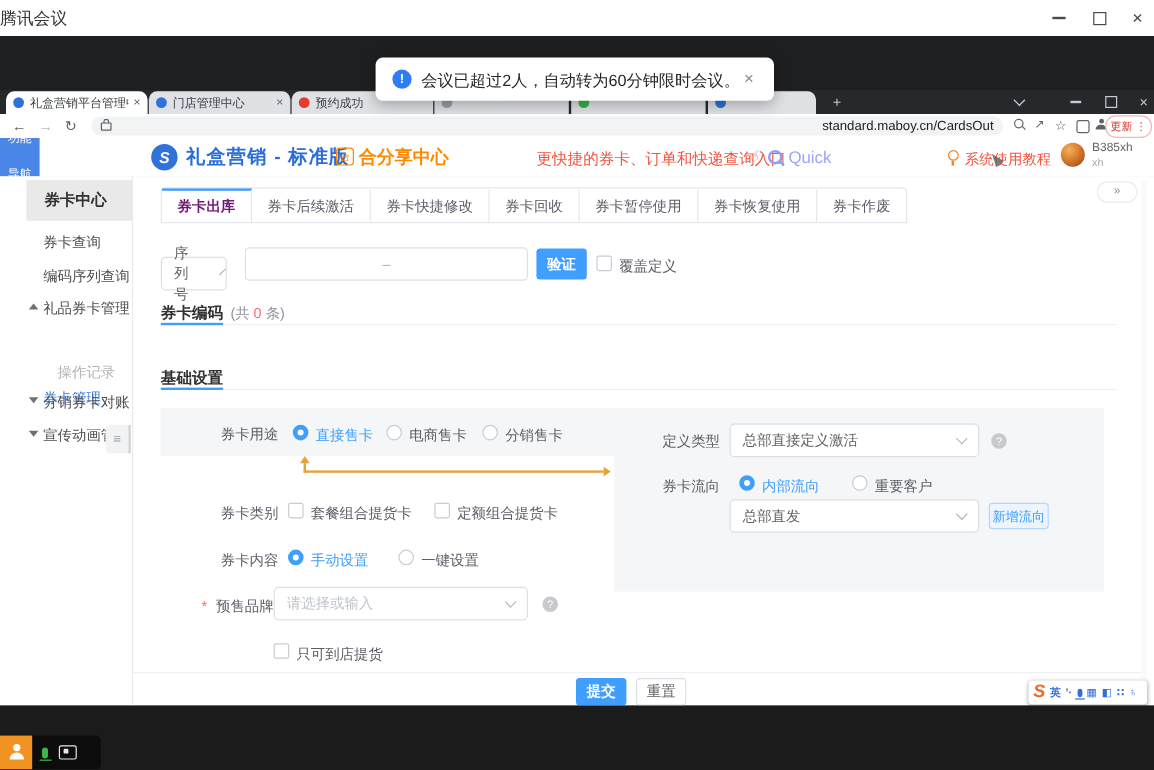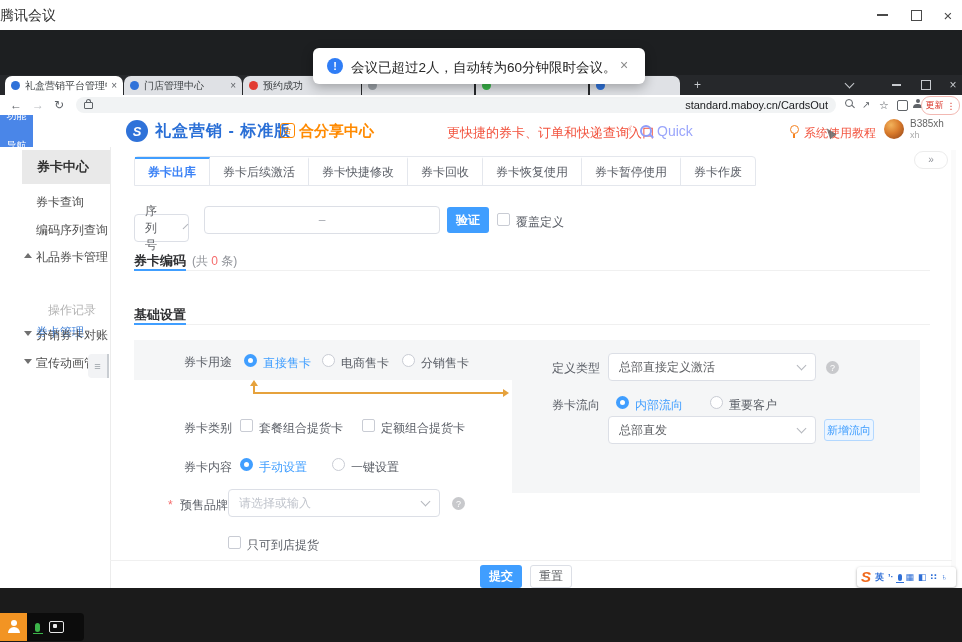--- a/index.html
+++ b/index.html
@@ -69,21 +69,21 @@
   .sbtitle span{margin-left:15px;font-size:13px;font-weight:bold;color:#333;}
   .sbitem{font-size:12px;color:#4d4d4d;}
   .sbarrow-up{width:0;height:0;border-left:4px solid transparent;border-right:4px solid transparent;border-bottom:5px solid #707070;}
   .sbarrow-dn{width:0;height:0;border-left:4px solid transparent;border-right:4px solid transparent;border-top:5px solid #707070;}
   .sbhandle{left:88px;top:354px;width:19px;height:24px;background:#f2f3f5;border-radius:4px 0 0 4px;
             display:flex;align-items:center;justify-content:center;color:#9aa0a6;font-size:11px;border-right:2px solid #c9cdd2;}
   
   .etabs{left:134px;top:156px;height:30px;display:flex;border:1px solid #e4e7ed;border-radius:4px 4px 0 0;box-sizing:border-box;background:#fff;}
   .etab{padding:0 13px;font-size:12px;color:#5a5e66;line-height:26px;border-right:1px solid #e4e7ed;border-top:2px solid transparent;white-space:nowrap;}
   .etab:last-child{border-right:none;}
-  .etab.active{color:#3b82f6;border-top:2px solid #409eff;font-weight:bold;}
+  .etab.active{color:#701a75;border-top:2px solid #409eff;font-weight:bold;}
   .expandpill{left:914px;top:151px;width:32px;height:16px;border:1px solid #ececec;border-radius:9px;background:#fff;
               display:flex;align-items:center;justify-content:center;color:#909399;font-size:10px;line-height:10px;}
   
   .sel{border:1px solid #dcdfe6;border-radius:4px;background:#fff;display:flex;align-items:center;
        padding:0 10px;color:#606266;font-size:12px;box-sizing:border-box;}
   .selchev{width:6px;height:6px;border-right:1.4px solid #b4b7bd;border-bottom:1.4px solid #b4b7bd;transform:rotate(45deg);margin-left:auto;margin-top:-3px;}
   .placeholder{color:#c0c4cc;}
   .rangeinput{border:1px solid #dcdfe6;border-radius:4px;background:#fff;display:flex;align-items:center;justify-content:center;
               color:#a8abb2;font-size:12px;box-sizing:border-box;}
   .btn-primary{background:#409eff;color:#fff;font-size:12px;border-radius:3px;display:flex;align-items:center;justify-content:center;font-weight:bold;}
@@ -251,22 +251,22 @@
   <div class="abs sbitem" style="left:36px;top:355px;">宣传动画管理</div>
   <div class="abs sbhandle">
       <span>≡</span>
     </div>
 
   <div class="abs etabs">
     <div class="etab active">券卡出库</div>
     <div class="etab">券卡后续激活</div>
     <div class="etab">券卡快捷修改</div>
     <div class="etab">券卡回收</div>
+    <div class="etab">券卡暂停使用</div>
     <div class="etab">券卡恢复使用</div>
-    <div class="etab">券卡暂停使用</div>
     <div class="etab">券卡作废</div>
   </div>
   <div class="abs expandpill">
       <span>»</span>
     </div>
 
   <div class="abs sel" style="left:134px;top:214px;width:55px;height:28px;gap:28px;">
     <span>序列号</span>
     <span class="selchev"></span>
   </div>

